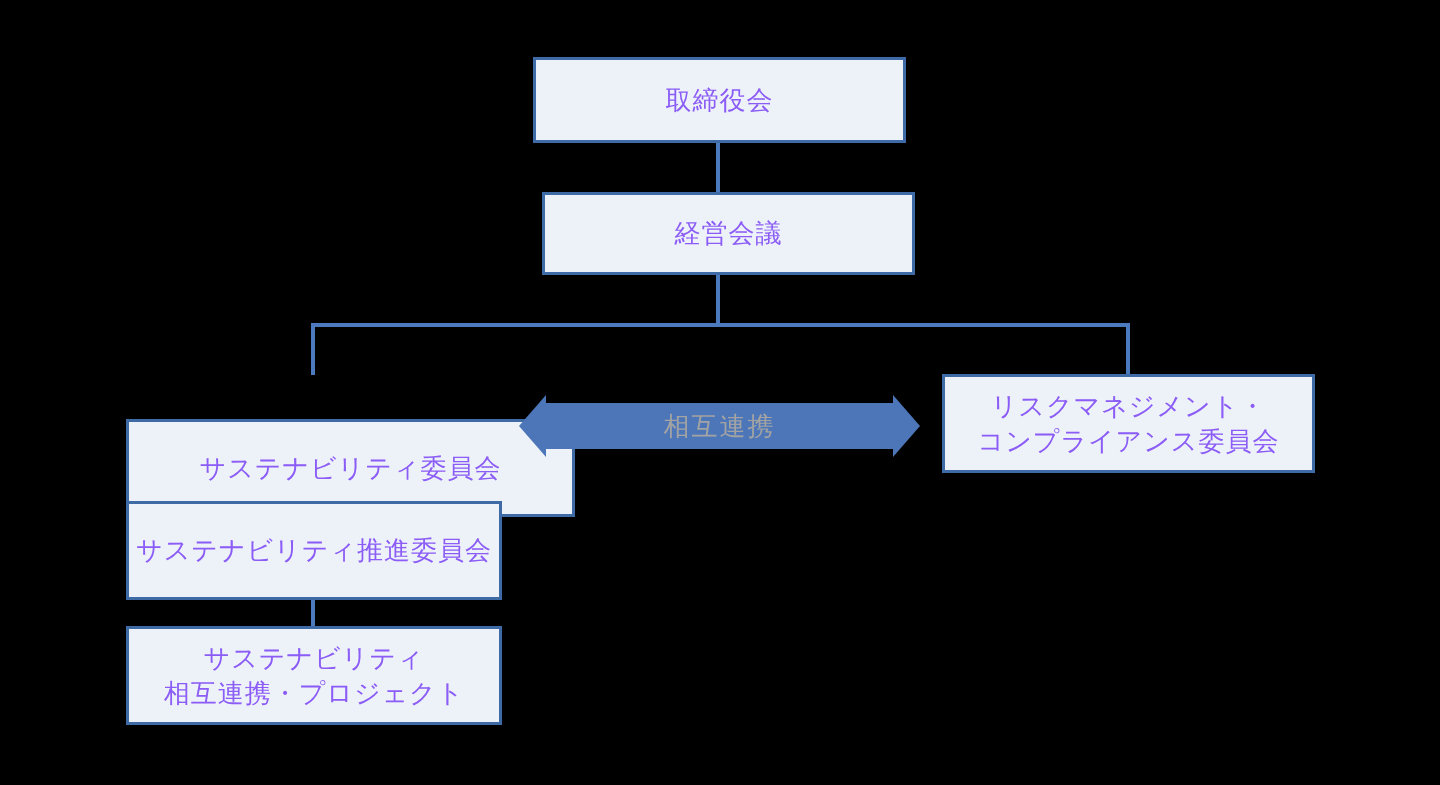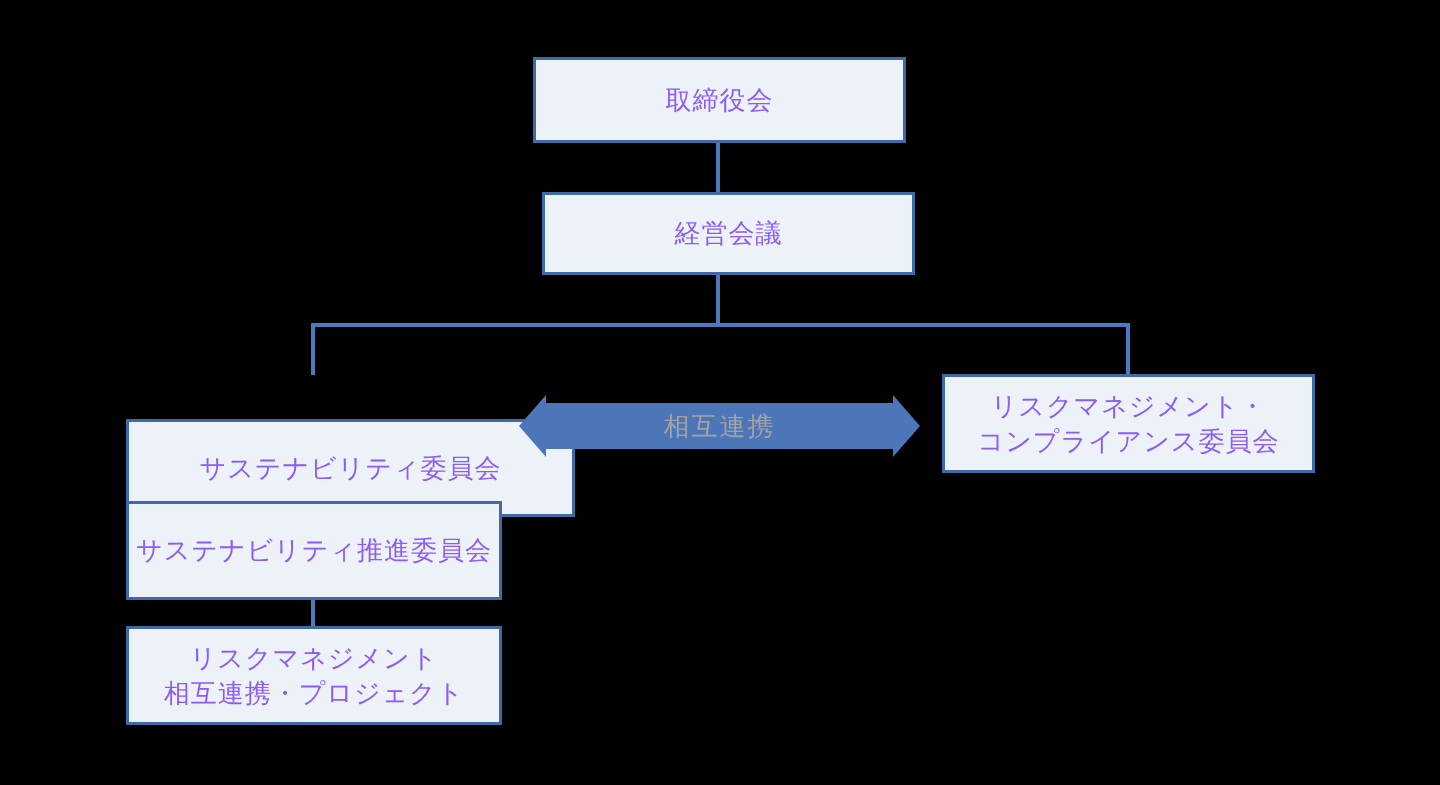--- a/index.html
+++ b/index.html
@@ -125,21 +125,21 @@
   <div class="node node-promotion">
     <span>サステナビリティ推進委員会</span>
   </div>
 
   <div class="node node-risk">
     <span>リスクマネジメント・</span>
     <span>コンプライアンス委員会</span>
   </div>
 
   <div class="node node-subcommittee">
-    <span>リスクマネジメント</span>
+    <span>サステナビリティ</span>
     <span>相互連携・プロジェクト</span>
   </div>
 
   <div class="arrow">
     <div class="arrow-head-left"></div>
     <div class="arrow-body"></div>
     <div class="arrow-head-right"></div>
     <div class="arrow-label">相互連携</div>
   </div>
 

